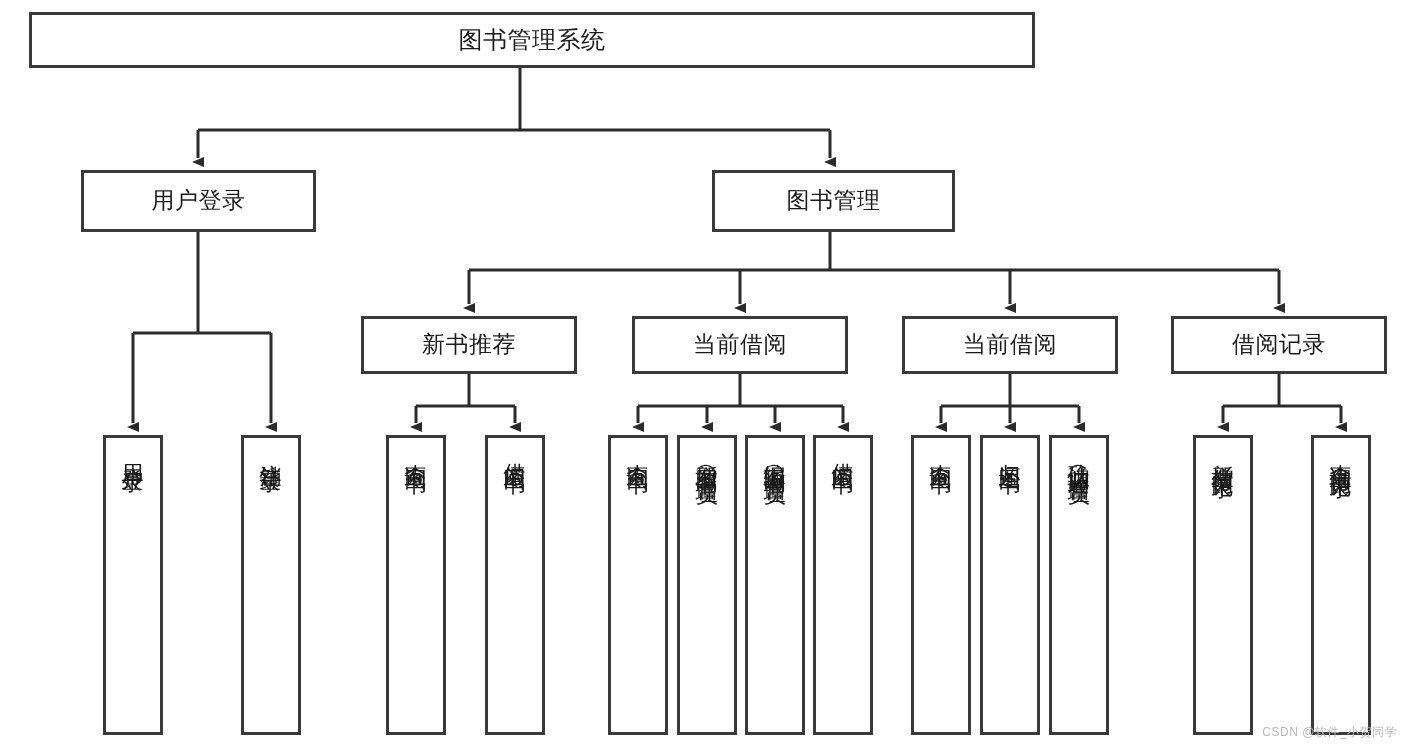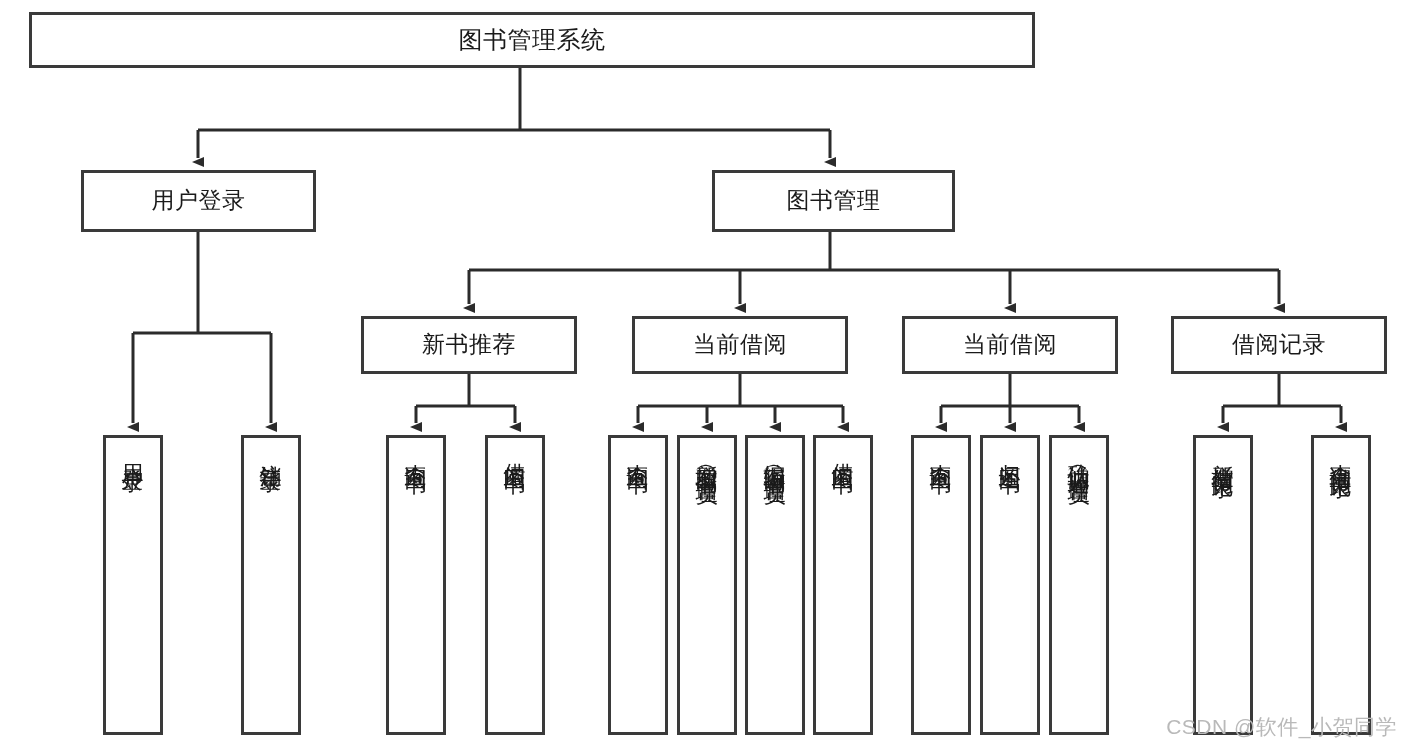--- a/index.html
+++ b/index.html
@@ -60,21 +60,21 @@
     text-orientation: upright;
     font-size: 22px;
     line-height: 1.05;
     letter-spacing: 3px;
     white-space: nowrap;
   }
   #watermark {
     position: absolute;
     right: 8px;
     bottom: 6px;
-    font-size: 21px;
+    font-size: 12px;
     color: #b9b9b9;
     letter-spacing: 0.5px;
     white-space: nowrap;
   }
 </style>
 </head>
 <body>
 
 <div id="canvas">
 

